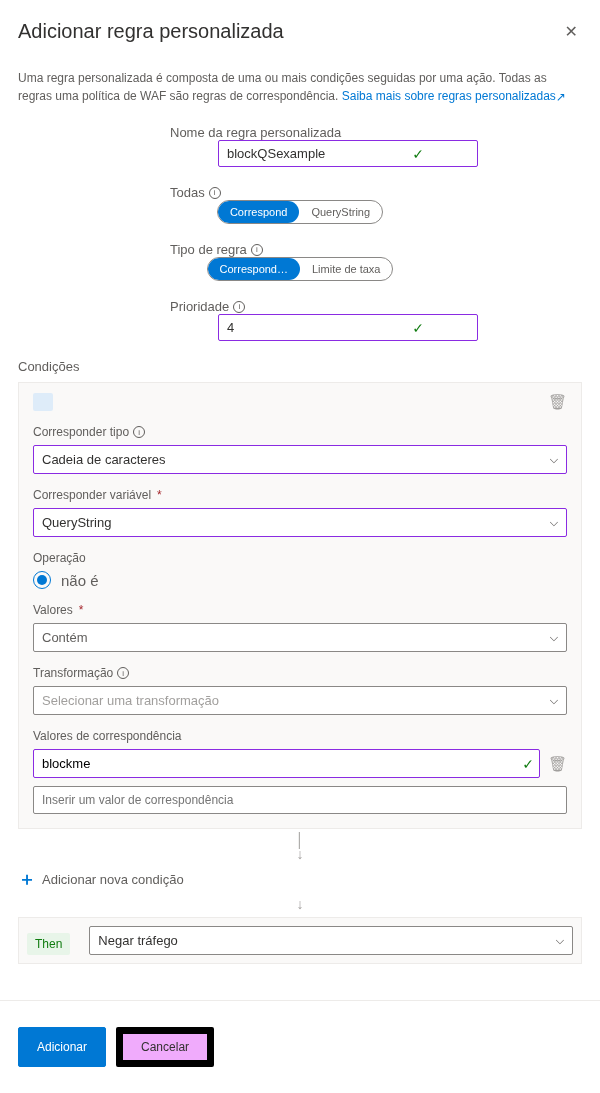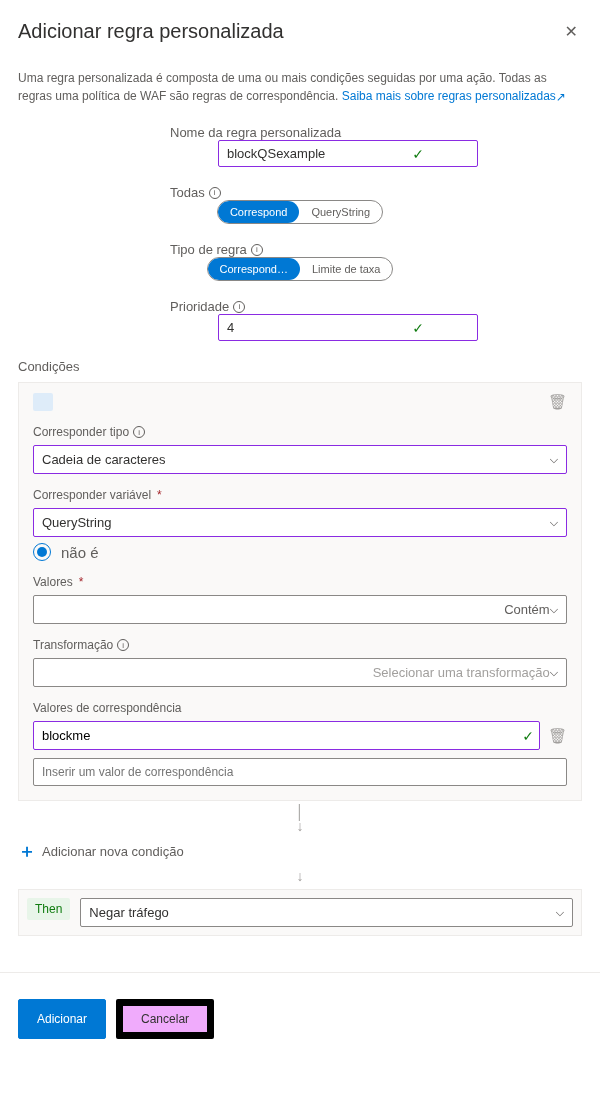--- a/index.html
+++ b/index.html
@@ -160,21 +160,20 @@
       font-size: 13px;
       color: #323130;
       cursor: pointer;
       display: flex;
       justify-content: space-between;
       align-items: center;
     }
     .select-box.muted {
       border: 1px solid #8a8886;
       color: #605e5c;
-      justify-content: flex-end;
     }
     .select-box.placeholder { color: #a19f9d; }
     .chev {
       font-size: 11px;
       color: #605e5c;
     }
     .radio-row {
       display: flex;
       align-items: center;
       gap: 10px;
@@ -233,22 +232,22 @@
       align-items: center;
       gap: 6px;
       color: #605e5c;
       font-size: 13px;
       margin: 6px 0;
       cursor: pointer;
     }
     .plus-icon { color: #0078d4; font-size: 18px; font-weight: bold; }
     .then-row {
       display: flex;
-      align-items: flex-start;
-      gap: 10px;
+      align-items: flex-end;
+      gap: 19px;
       border: 1px solid #edebe9;
       background: #faf9f8;
       padding: 8px;
     }
     .then-badge {
       background: #e8f5e9;
       color: #107c10;
       font-size: 12px;
       padding: 4px 8px;
       border-radius: 2px;
@@ -352,20 +351,21 @@
 
     <div class="cond-label">
       <span>Corresponder variável</span>
         <span class="req">*</span>
     </div>
     <div class="select-box">
       <span>QueryString</span>
       <span class="chev">⌵</span>
     </div>
 
+    <div class="cond-label">Operação</div>
     <div class="radio-row">
       <div class="radio-outer">
           <div class="radio-inner"></div>
         </div>
       <span class="radio-label">não é</span>
     </div>
 
     <div class="cond-label">
       <span>Valores</span>
         <span class="req">*</span>

